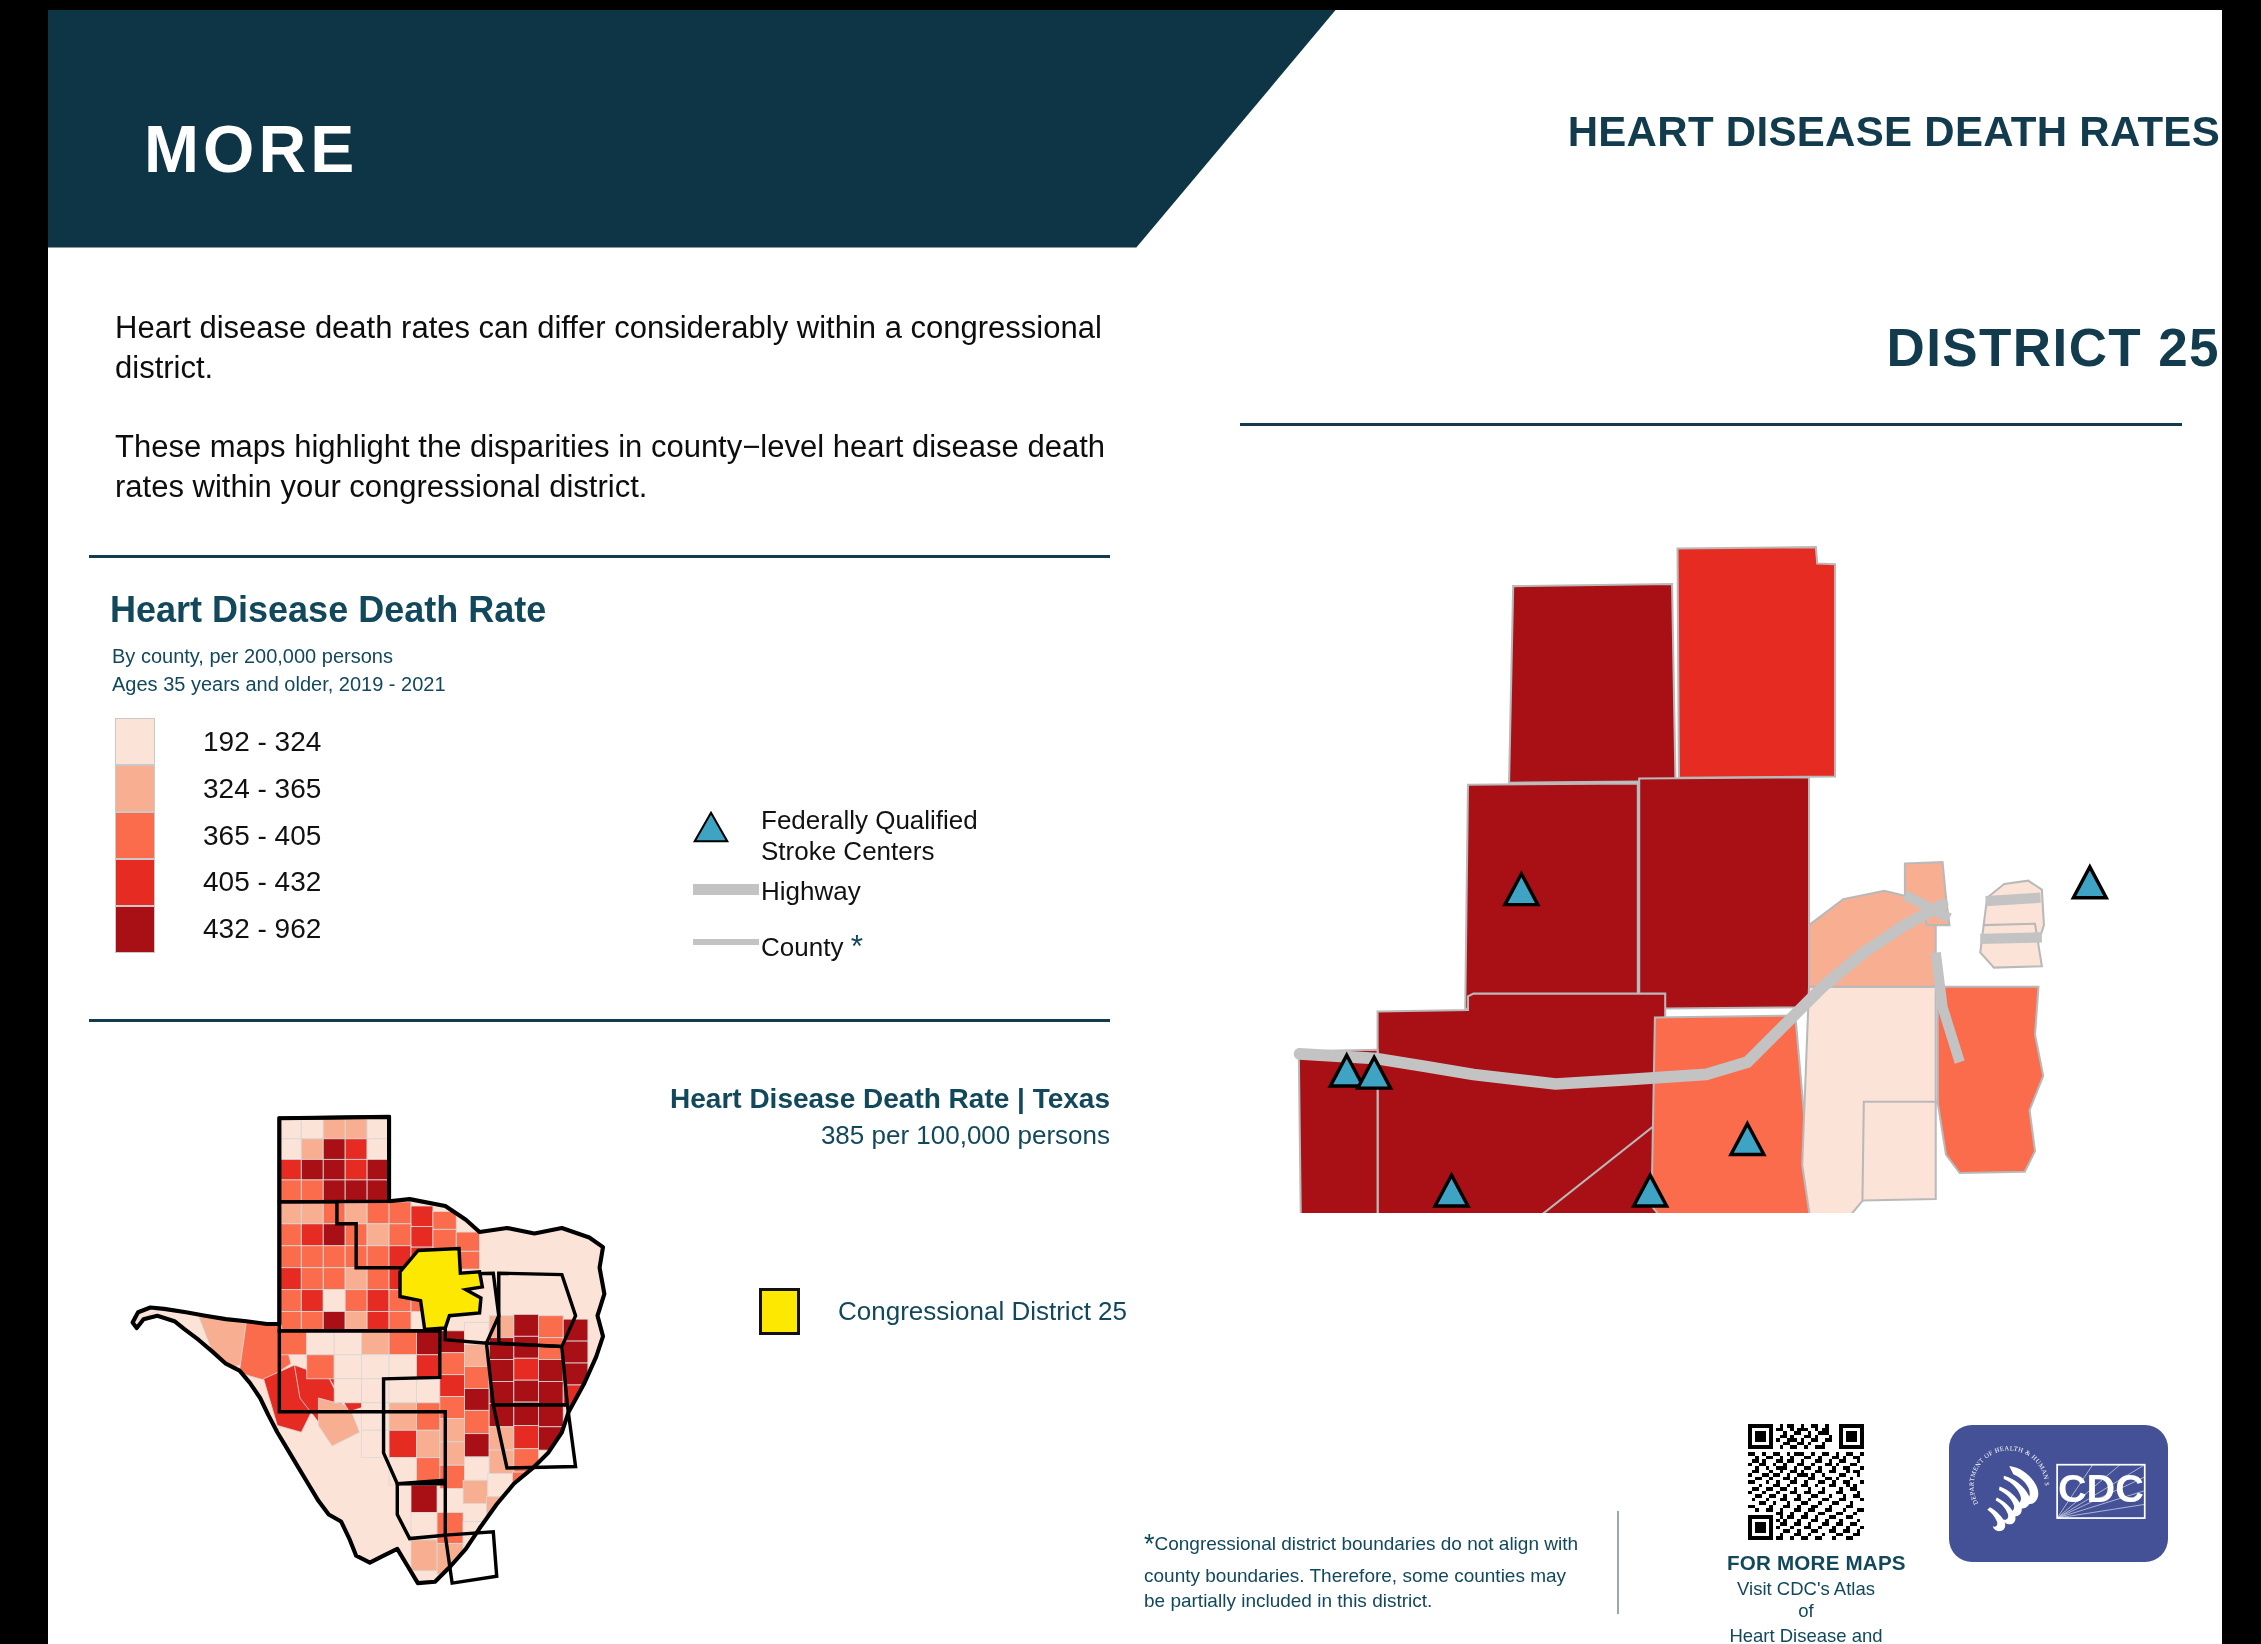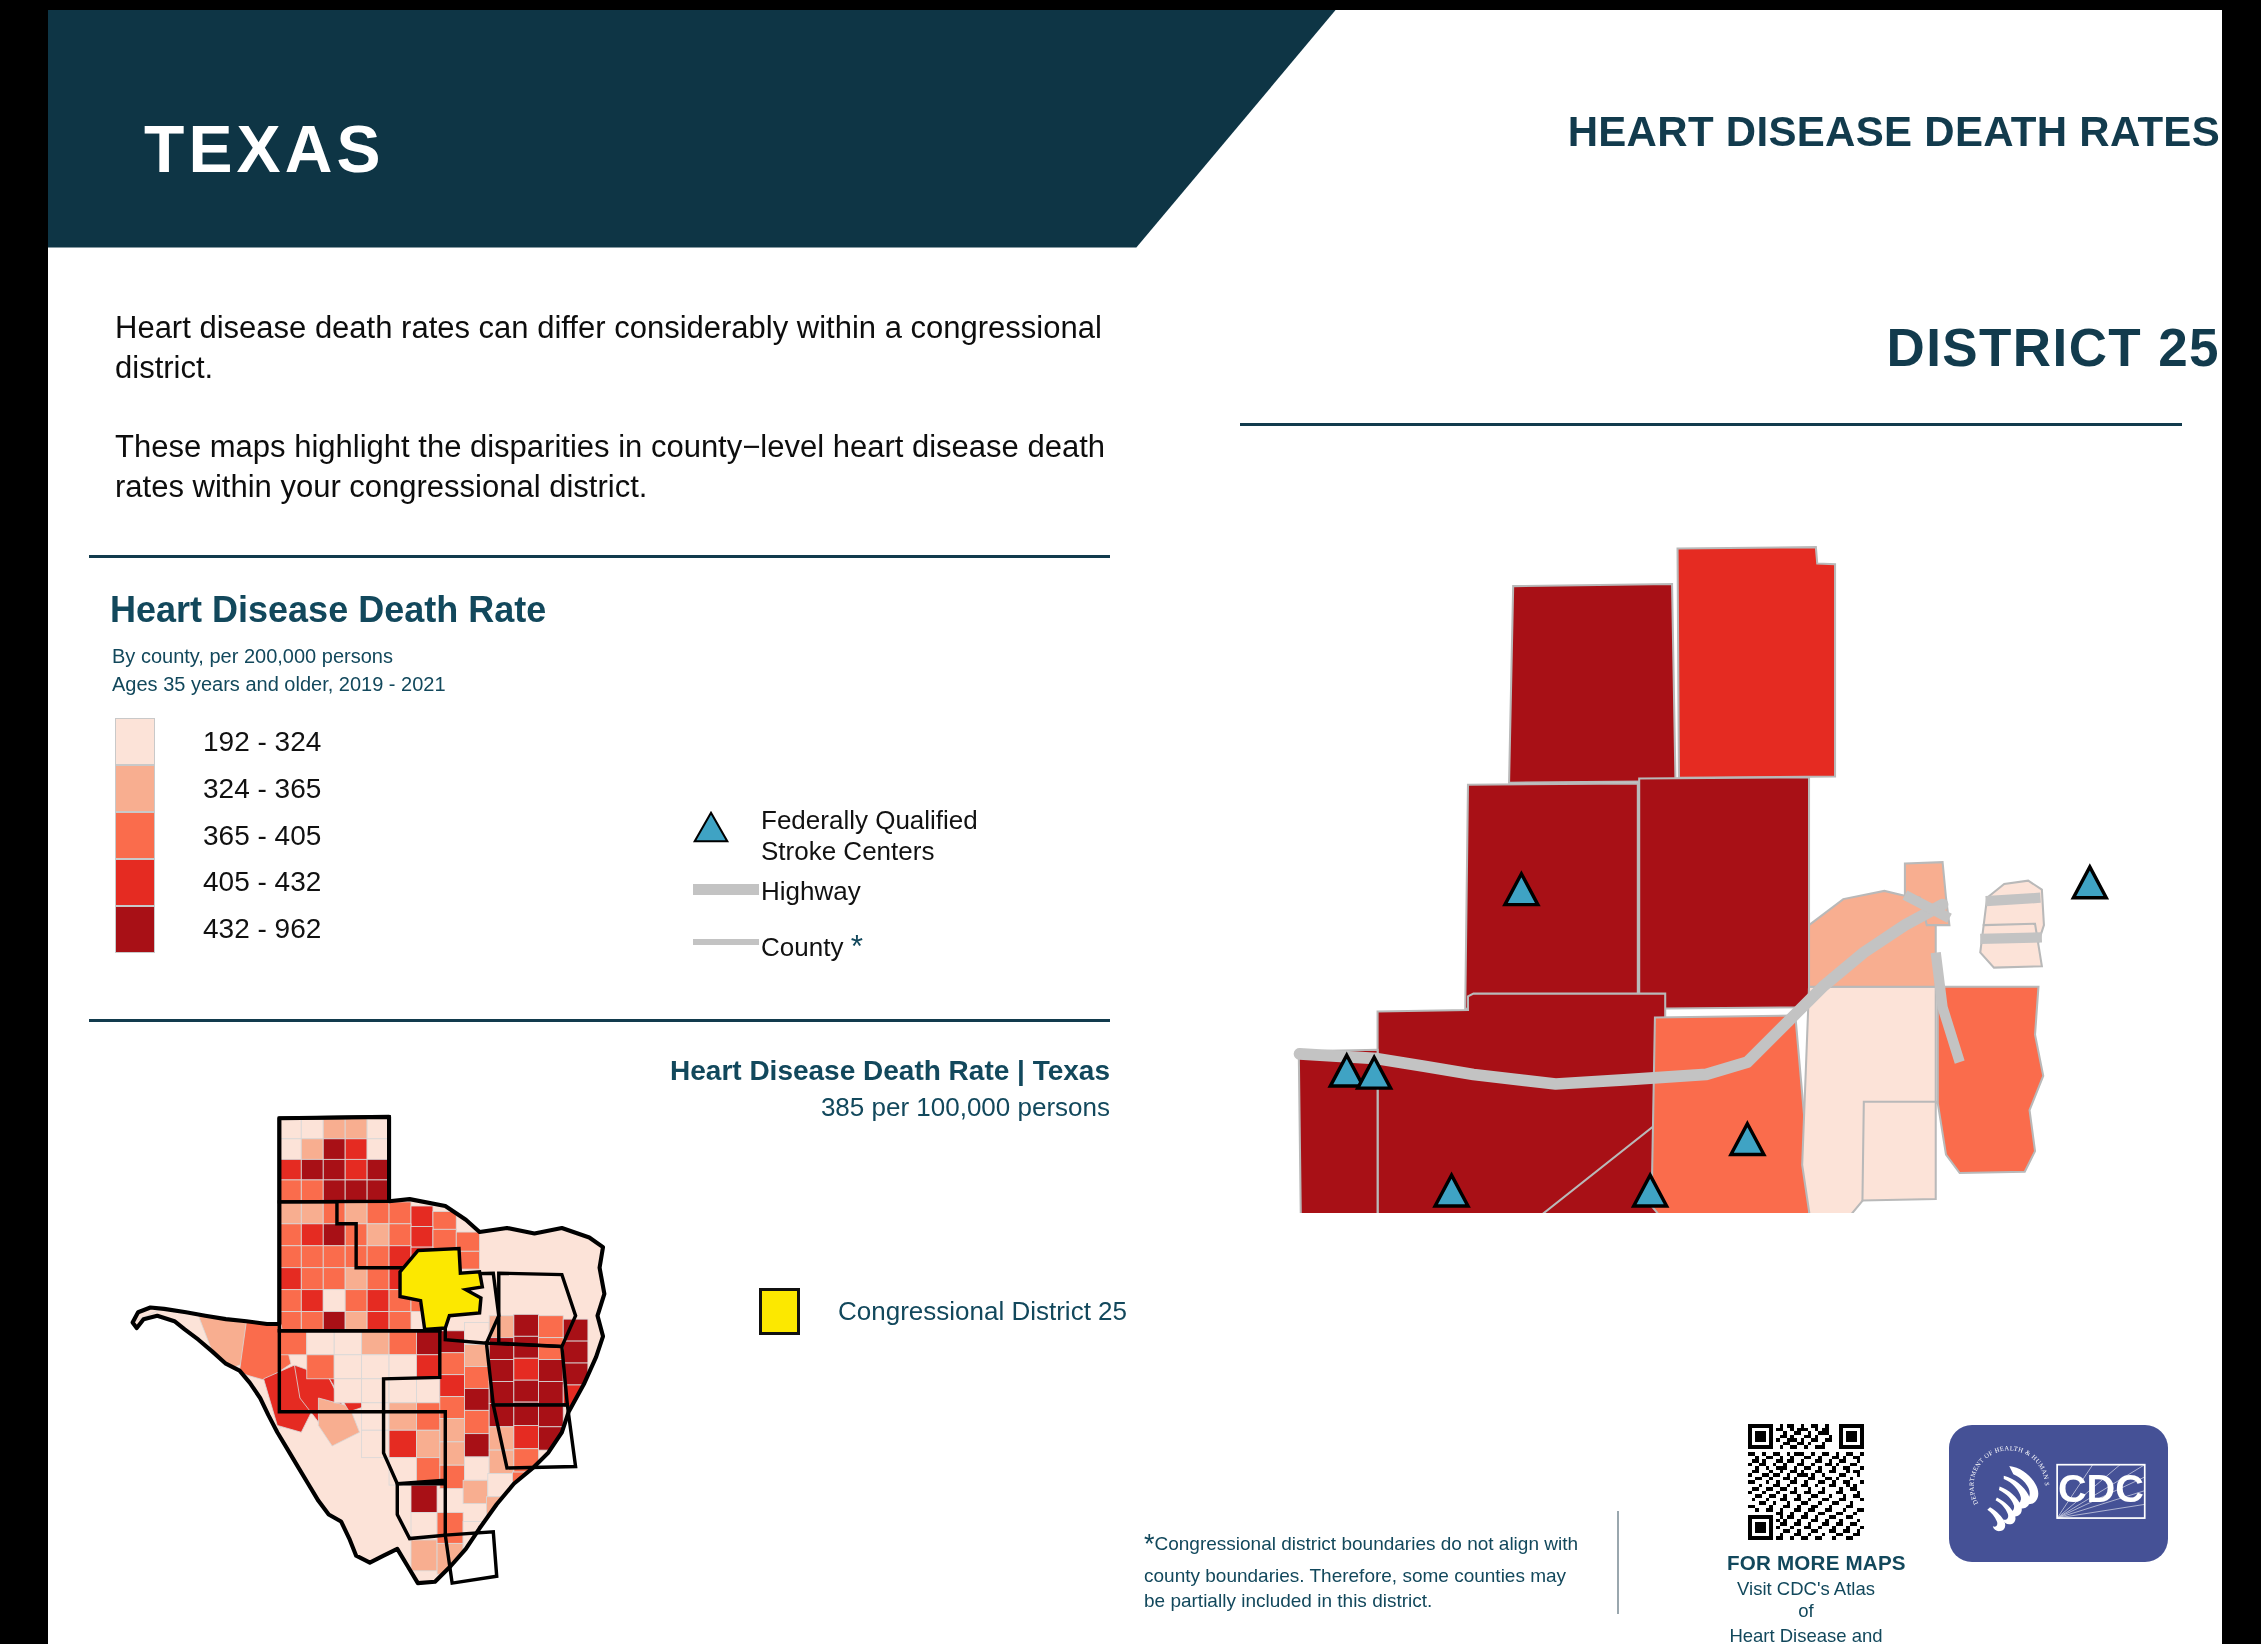--- a/index.html
+++ b/index.html
@@ -150,21 +150,21 @@
   }
 
   
   .state-head {
     position: absolute;
     left: 644px; top: 1055px;
     width: 466px;
     text-align: right;
     color: #12485C;
   }
-  .state-head .t1 { font-size: 28px; font-weight: 700; line-height: 1.15; }
+  .state-head .t1 { font-size: 28px; font-weight: 700; line-height: 1.15; margin-top: 28px; }
   .state-head .t2 { font-size: 26px; font-weight: 400; line-height: 1.25; margin-top: 4.1px; }
 
   .district-key {
     position: absolute;
     left: 759px; top: 1288px;
     display: flex; align-items: center;
   }
   .key-swatch {
     width: 41px; height: 47px;
     background: #FCE800;
@@ -217,21 +217,21 @@
   .district-map { position: absolute; left: 1268px; top: 514px; width: 904px; height: 699px; }
   .texas-map   { position: absolute; left: 123px;  top: 1110px; width: 528px;  height: 480px; }
 </style>
 </head>
 <body>
 
 <div id="page">
   <div class="canvas"></div>
 
   <div class="header-band"></div>
-  <div class="state-title">TEXAS</div>
+  <div class="state-title">MORE</div>
 
   <div class="header-right">
     <div class="hdr-line1">HEART DISEASE DEATH RATES</div>
   </div>
 
   <div class="intro">
     <p>Heart disease death rates can differ considerably within a congressional district.</p>
     <p>These maps highlight the disparities in county−level heart disease death rates within your congressional district.</p>
   </div>
 

